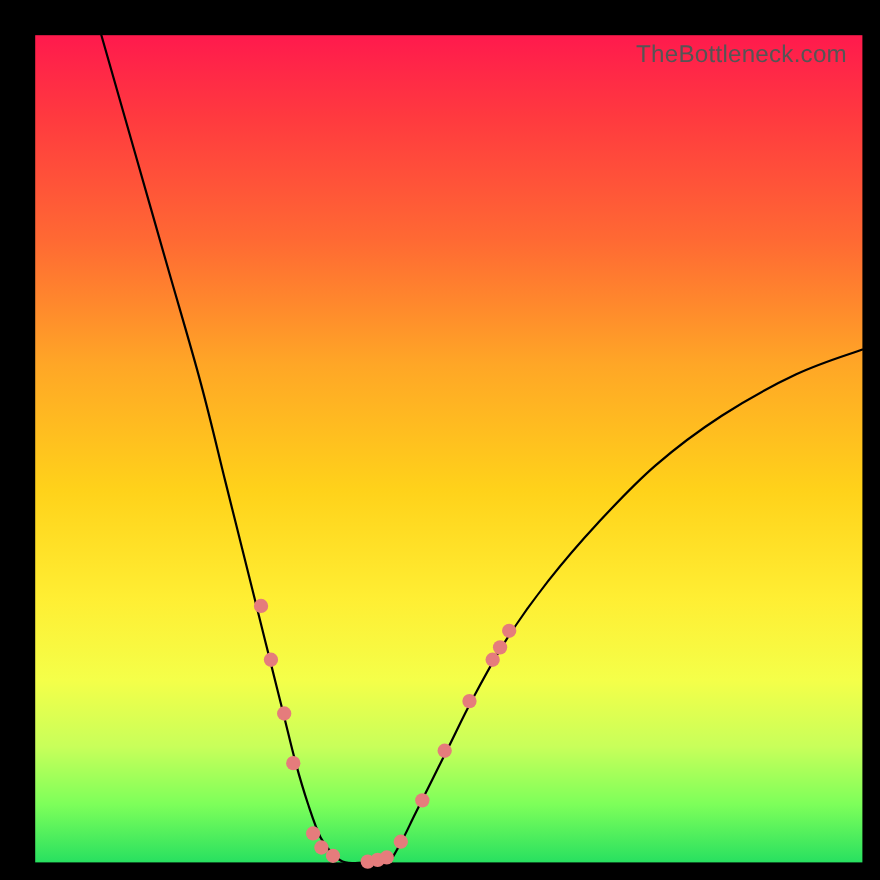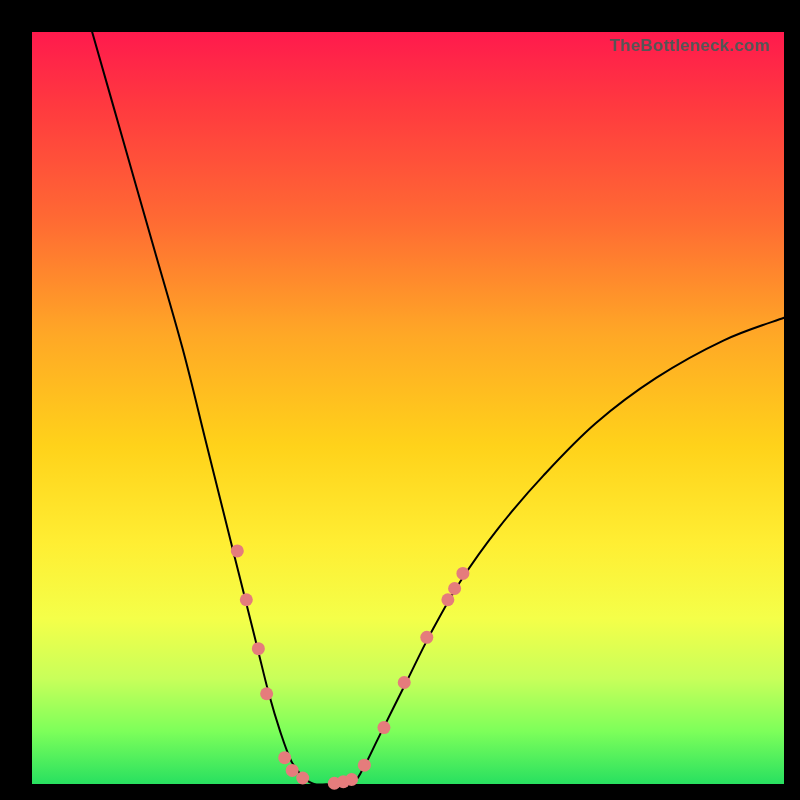--- a/index.html
+++ b/index.html
@@ -36,22 +36,22 @@
       #c8ff5a 86%,
       #7dff5a 93%,
       #28e060 100%
     );
   }
   .watermark {
     position: absolute;
     top: 4px;
     right: 14px;
     color: #555;
-    font-size: 17px;
-    font-weight: 700;
+    font-size: 22px;
+    font-weight: 400;
     letter-spacing: 0.2px;
     user-select: none;
   }
   svg.curves {
     position: absolute;
     left: 0; top: 0;
     width: 752px;
     height: 752px;
     overflow: visible;
   }

